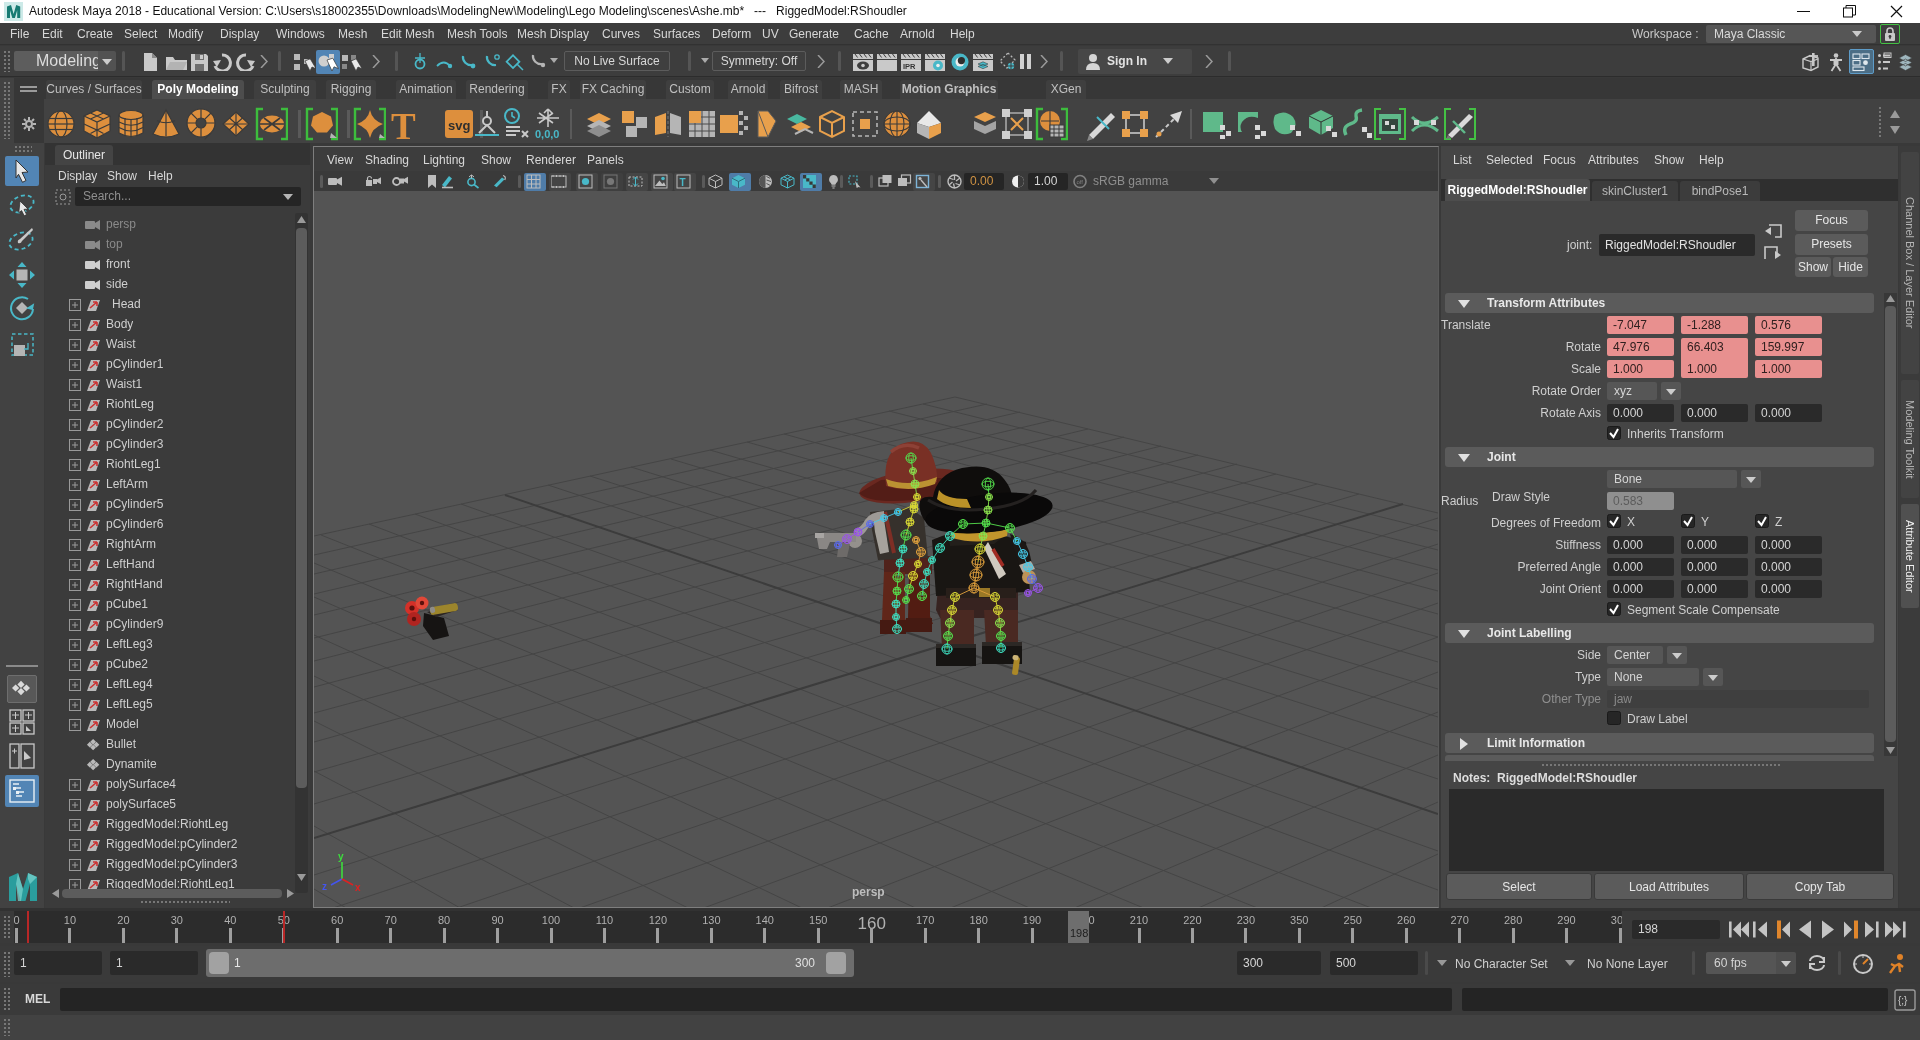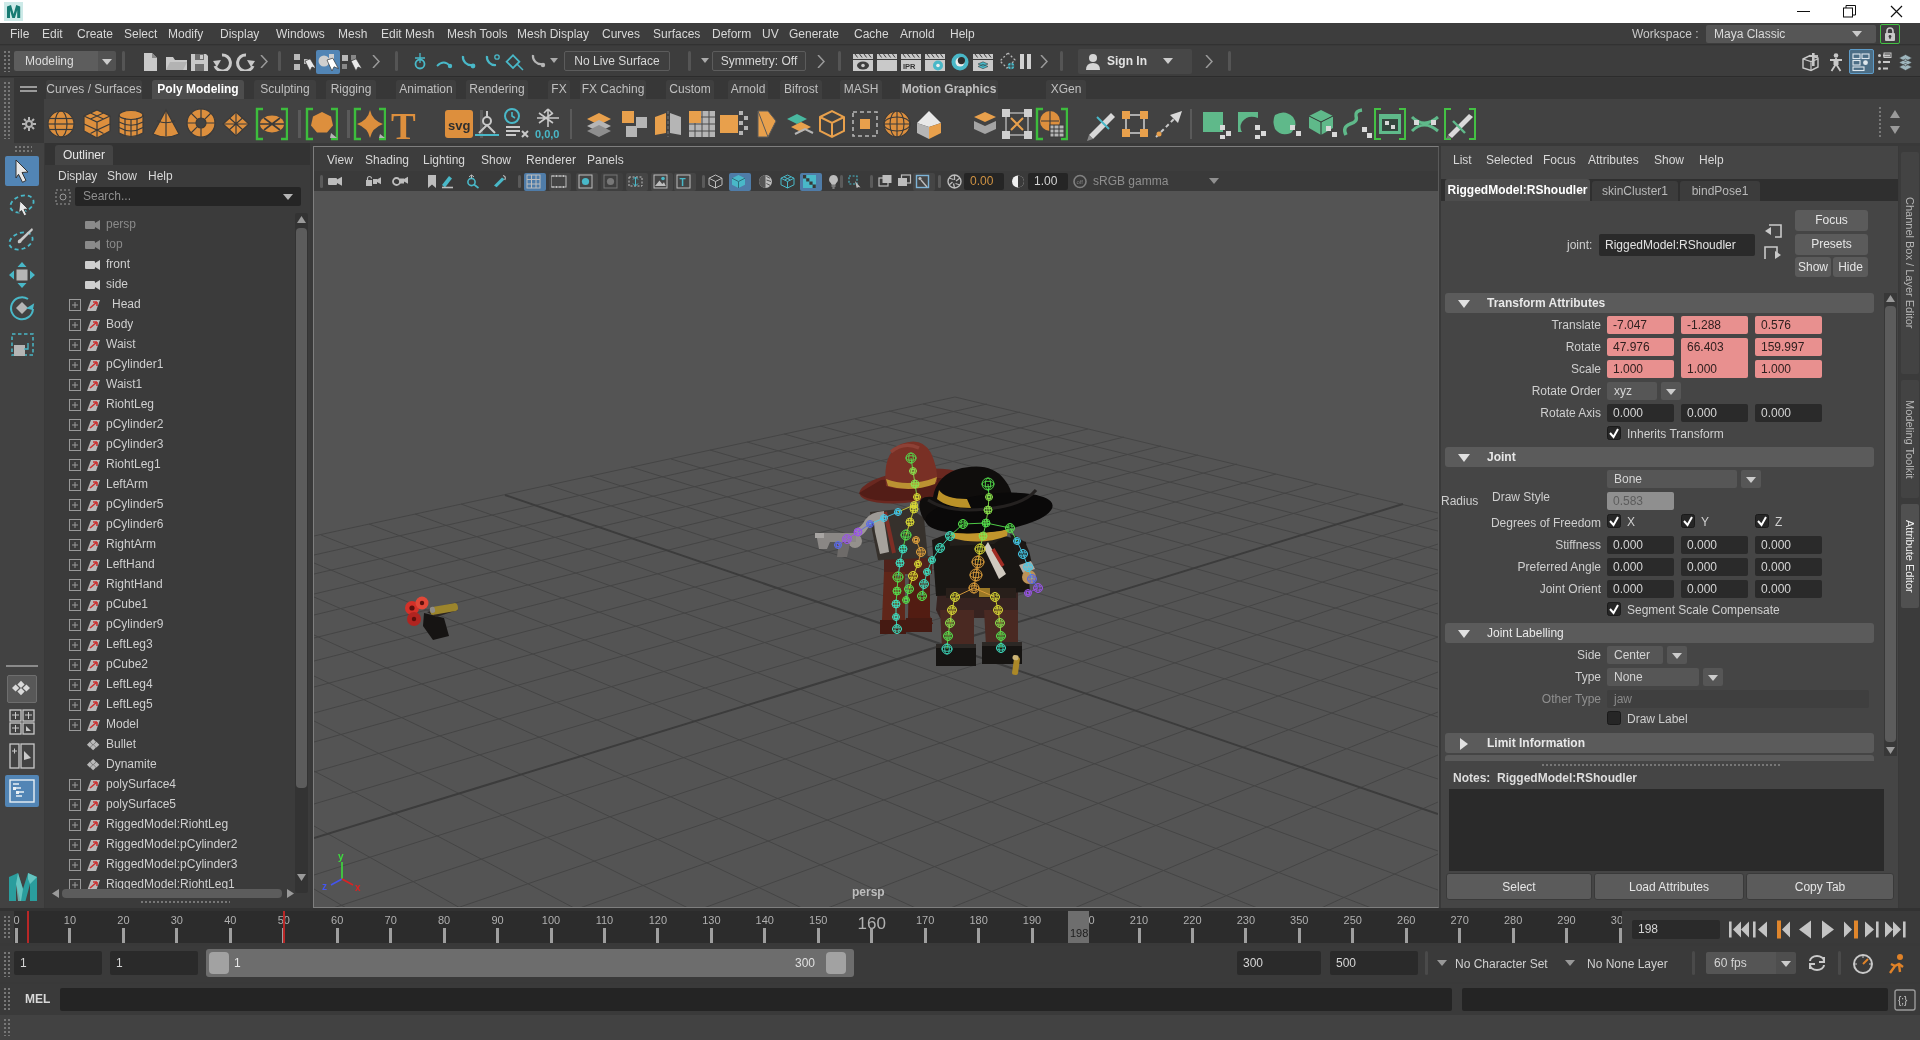--- a/index.html
+++ b/index.html
@@ -9,20 +9,21 @@
 .pink{background:#e8908f;color:#30201f;}
 .hdr{background:#5b5b5b;border-radius:3px;color:#e4e4e4;font-weight:bold;font-size:12px;}
 .btn{background:#5b5b5b;border-radius:3px;color:#e6e6e6;font-size:12px;text-align:center;}
 .dots{background-image:radial-gradient(circle,#777 1px,transparent 1.2px);background-size:4px 4px;}
 </style></head><body>
 <div class="abs" style="left:0;top:0;width:1920px;height:23px;background:#ffffff;">
     <svg class="abs" style="left:4px;top:2px" width="19" height="19">
       <rect x="0" y="0" width="19" height="19" fill="#cdeae8"></rect>
       <path d="M3 16V4.5L7 3l2.6 9L12.2 3l4 1.5V16h-3V8.2L10.9 16H8.3L6 8.2V16Z" fill="#177b72"></path>
     </svg>
+    <div class="abs" style="left:29px;top:4px;color:#111;font-size:12px">Autodesk Maya 2018 - Educational Version: C:\Users\s18002355\Downloads\ModelingNew\Modeling\Lego Modeling\scenes\Ashe.mb*&nbsp;&nbsp;&nbsp;---&nbsp;&nbsp;&nbsp;RiggedModel:RShoudler</div>
     <div class="abs" style="left:1797px;top:11px;width:13px;height:1px;background:#111"></div>
     <svg class="abs" style="left:1843px;top:5px" width="13" height="13">
       <rect x="0.5" y="3" width="9" height="9" fill="none" stroke="#111"></rect>
       <path d="M3 3V0.5h9.5V10h-3" fill="none" stroke="#111"></path>
     </svg>
     <svg class="abs" style="left:1890px;top:5px" width="13" height="13">
       <path d="M1 1L12 12M12 1L1 12" stroke="#111" stroke-width="1.2"></path>
     </svg>
   </div>
 <div class="abs" style="left:0;top:23px;width:1920px;height:22px;background:#3d3d3d;border-bottom:1px solid #323232">
@@ -52,21 +53,21 @@
     </svg>
     <div class="abs" style="left:1880px;top:1px;width:20px;height:20px;border:1px solid #44c144;border-radius:2px"><svg width="18" height="18">
         <rect x="4" y="8" width="10" height="8" rx="1" fill="#c9c9c9"></rect>
         <path d="M6 8V6a3 3 0 0 1 6 0v2" fill="none" stroke="#c9c9c9" stroke-width="1.6"></path>
         <circle cx="9" cy="11.5" r="1.4" fill="#3d3d3d"></circle>
         <rect x="8.4" y="11.5" width="1.2" height="2.6" fill="#3d3d3d"></rect>
       </svg></div>
   </div>
 <div class="abs" style="left:0;top:46px;width:1920px;height:31px;background:#3d3d3d;border-bottom:1px solid #2c2c2c">
     <div class="abs dots" style="left:3px;top:4px;width:8px;height:22px"></div>
-    <div class="abs" style="left:14px;top:5px;width:84px;height:20px;background:#5d5d5d;border-radius:2px 0 0 2px;color:#dcdcdc;font-size:12px;line-height:20px;padding-left:11px">Modeling</div>
+    <div class="abs" style="left:14px;top:5px;width:84px;height:20px;background:#5d5d5d;border-radius:2px 0 0 2px;color:#dcdcdc;font-size:16px;line-height:20px;padding-left:22px">Modeling</div>
     <div class="abs" style="left:98px;top:5px;width:18px;height:20px;background:#525252;border-radius:0 2px 2px 0"><svg width="18" height="20">
         <path d="M4 8h10l-5 6z" fill="#ccc"></path>
       </svg></div>
     <div class="abs" style="left:122px;top:5px;width:3px;height:20px;background:#555;border-radius:2px"></div>
     <svg class="abs" style="left:141px;top:6px" width="19" height="20">
       <path d="M3 1h8l5 5v13H3z" fill="#c9c9c9"></path>
       <path d="M11 1l5 5h-5z" fill="#8a8a8a"></path>
     </svg>
     <svg class="abs" style="left:165px;top:7px" width="23" height="18">
       <path d="M1 4h7l2 3h12v10H1z" fill="#c9c9c9"></path>
@@ -1497,21 +1498,21 @@
     </svg>
     <div class="abs btn" style="left:354px;top:64px;width:73px;height:21px;line-height:21px">Focus</div>
     <div class="abs btn" style="left:354px;top:88px;width:73px;height:21px;line-height:21px">Presets</div>
     <div class="abs btn" style="left:354px;top:111px;width:36px;height:20px;line-height:20px">Show</div>
     <div class="abs btn" style="left:392px;top:111px;width:35px;height:20px;line-height:20px">Hide</div>
     <div class="abs hdr" style="left:4px;top:147px;width:429px;height:20px"></div>
     <svg class="abs" style="left:12px;top:147px" width="22" height="20">
       <path d="M5 7l12 0l-6 8z" fill="#e0e0e0"></path>
     </svg>
     <div class="abs" style="left:46px;top:150px;color:#e8e8e8;font-weight:bold;font-size:12px">Transform Attributes</div>
-    <div class="abs" style="left:0px;top:172px;width:160px;text-align:right;color:#cfcfcf;font-size:12px">Translate</div>
+    <div class="abs" style="left:0px;top:172px;width:160px;color:#cfcfcf;font-size:12px">Translate</div>
     <div class="abs field pink" style="left:166px;top:170px;width:67px;height:18px">-7.047</div>
     <div class="abs field pink" style="left:240px;top:170px;width:67px;height:18px">-1.288</div>
     <div class="abs field pink" style="left:314px;top:170px;width:67px;height:18px">0.576</div>
     <div class="abs" style="left:0px;top:194px;width:160px;text-align:right;color:#cfcfcf;font-size:12px">Rotate</div>
     <div class="abs field pink" style="left:166px;top:192px;width:67px;height:18px">47.976</div>
     <div class="abs field pink" style="left:240px;top:192px;width:67px;height:32px">66.403</div>
     <div class="abs field pink" style="left:314px;top:192px;width:67px;height:18px">159.997</div>
     <div class="abs" style="left:0px;top:216px;width:160px;text-align:right;color:#cfcfcf;font-size:12px">Scale</div>
     <div class="abs field pink" style="left:166px;top:214px;width:67px;height:18px">1.000</div>
     <div class="abs field pink" style="left:240px;top:214px;width:67px;height:18px">1.000</div>
@@ -1572,21 +1573,21 @@
     <div class="abs field" style="left:314px;top:434px;width:67px;height:18px">0.000</div>
     <svg class="abs" style="left:166px;top:456px" width="14" height="14">
       <rect x="0.5" y="0.5" width="13" height="13" rx="2" fill="#262626" stroke="#1a1a1a"></rect>
       <path d="M3 7l3.5 4L11 3" stroke="#fff" stroke-width="2" fill="none"></path>
     </svg>
     <div class="abs txt" style="left:186px;top:457px;color:#cfcfcf">Segment Scale Compensate</div>
     <div class="abs hdr" style="left:4px;top:477px;width:429px;height:20px"></div>
     <svg class="abs" style="left:12px;top:477px" width="22" height="20">
       <path d="M5 7l12 0l-6 8z" fill="#e0e0e0"></path>
     </svg>
-    <div class="abs" style="left:46px;top:480px;color:#e8e8e8;font-weight:normal;font-size:12px">Joint Labelling</div>
+    <div class="abs" style="left:46px;top:480px;color:#e8e8e8;font-weight:bold;font-size:12px">Joint Labelling</div>
     <div class="abs" style="left:0px;top:502px;width:160px;text-align:right;color:#cfcfcf;font-size:12px">Side</div>
     <div class="abs" style="left:166px;top:500px;width:56px;height:18px;background:#565656;border-radius:2px;color:#d5d5d5;font-size:12px;line-height:18px;padding-left:7px">Center</div>
     <div class="abs" style="left:226px;top:500px;width:20px;height:18px;background:#565656;border-radius:2px"><svg width="20" height="18">
         <path d="M5 7h10l-5 6z" fill="#ccc"></path>
       </svg></div>
     <div class="abs" style="left:0px;top:524px;width:160px;text-align:right;color:#cfcfcf;font-size:12px">Type</div>
     <div class="abs" style="left:166px;top:522px;width:92px;height:18px;background:#565656;border-radius:2px;color:#d5d5d5;font-size:12px;line-height:18px;padding-left:7px">None</div>
     <div class="abs" style="left:262px;top:522px;width:20px;height:18px;background:#565656;border-radius:2px"><svg width="20" height="18">
         <path d="M5 7h10l-5 6z" fill="#ccc"></path>
       </svg></div>

